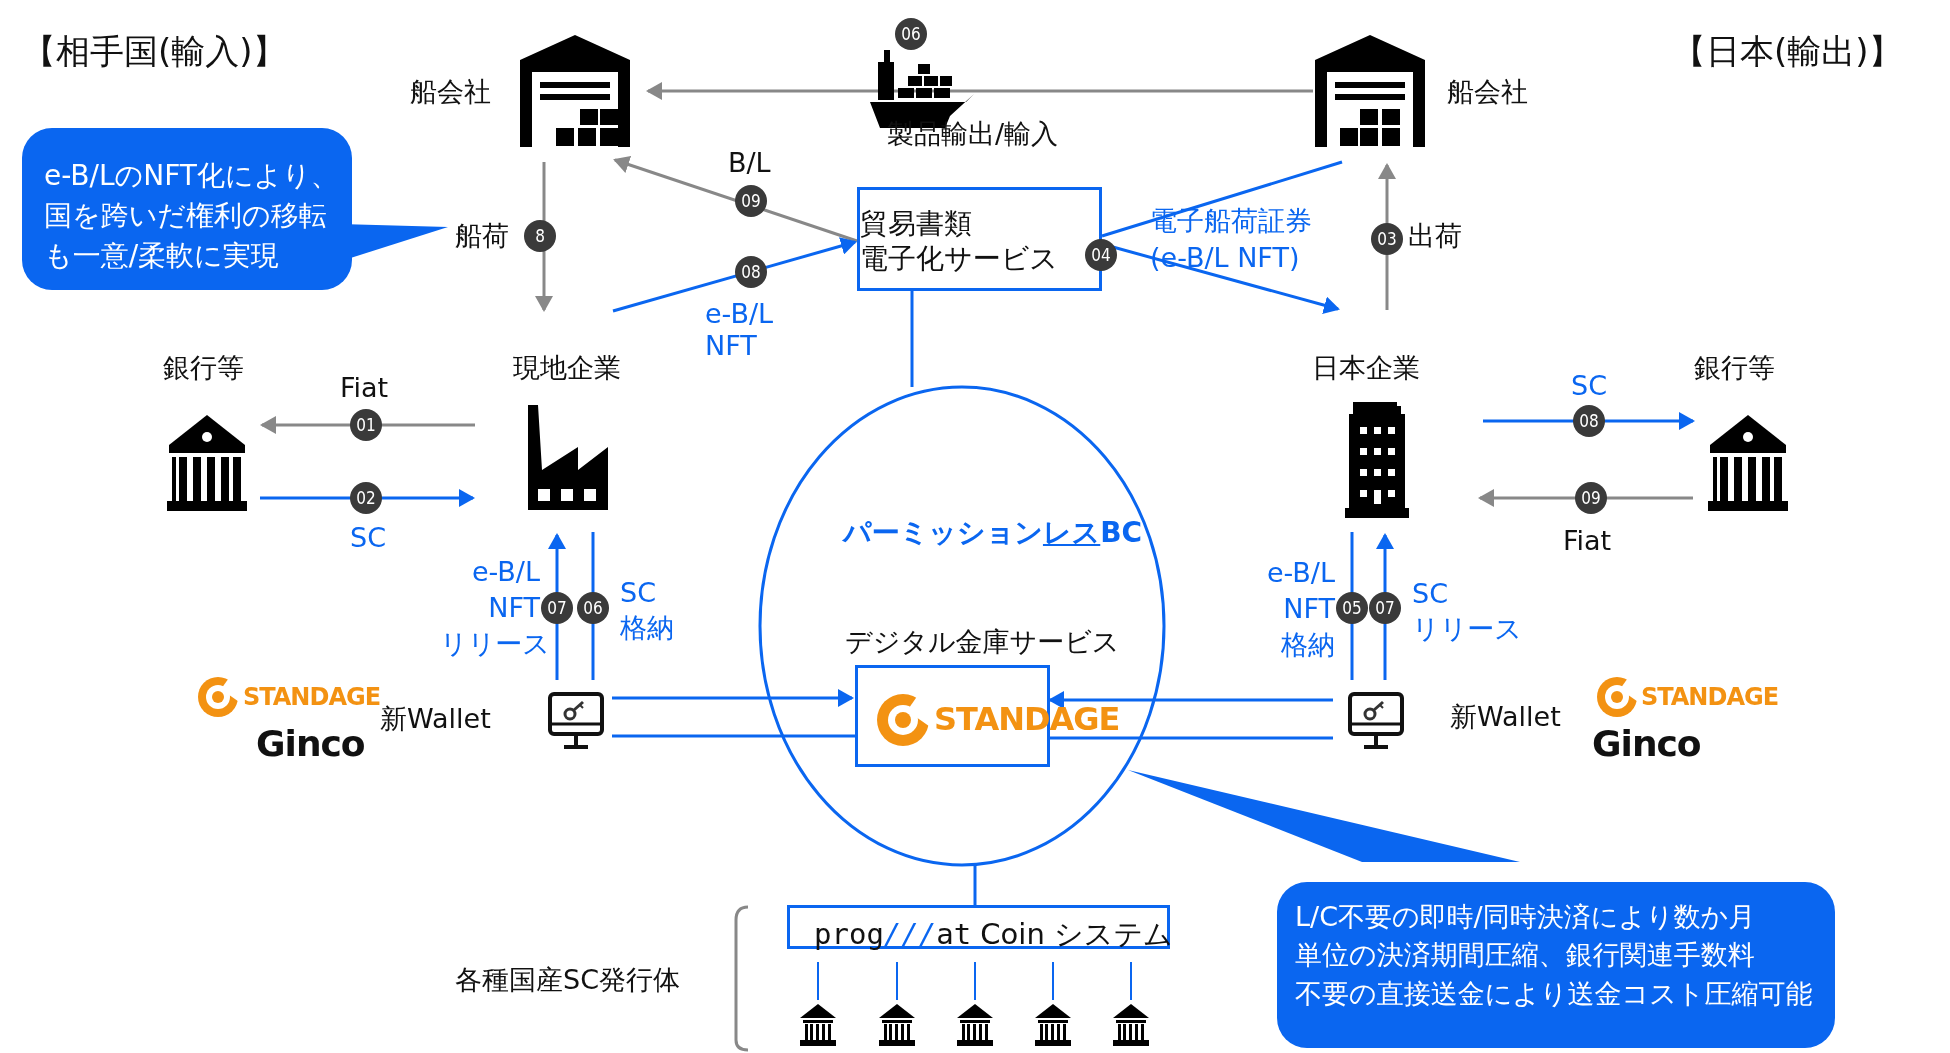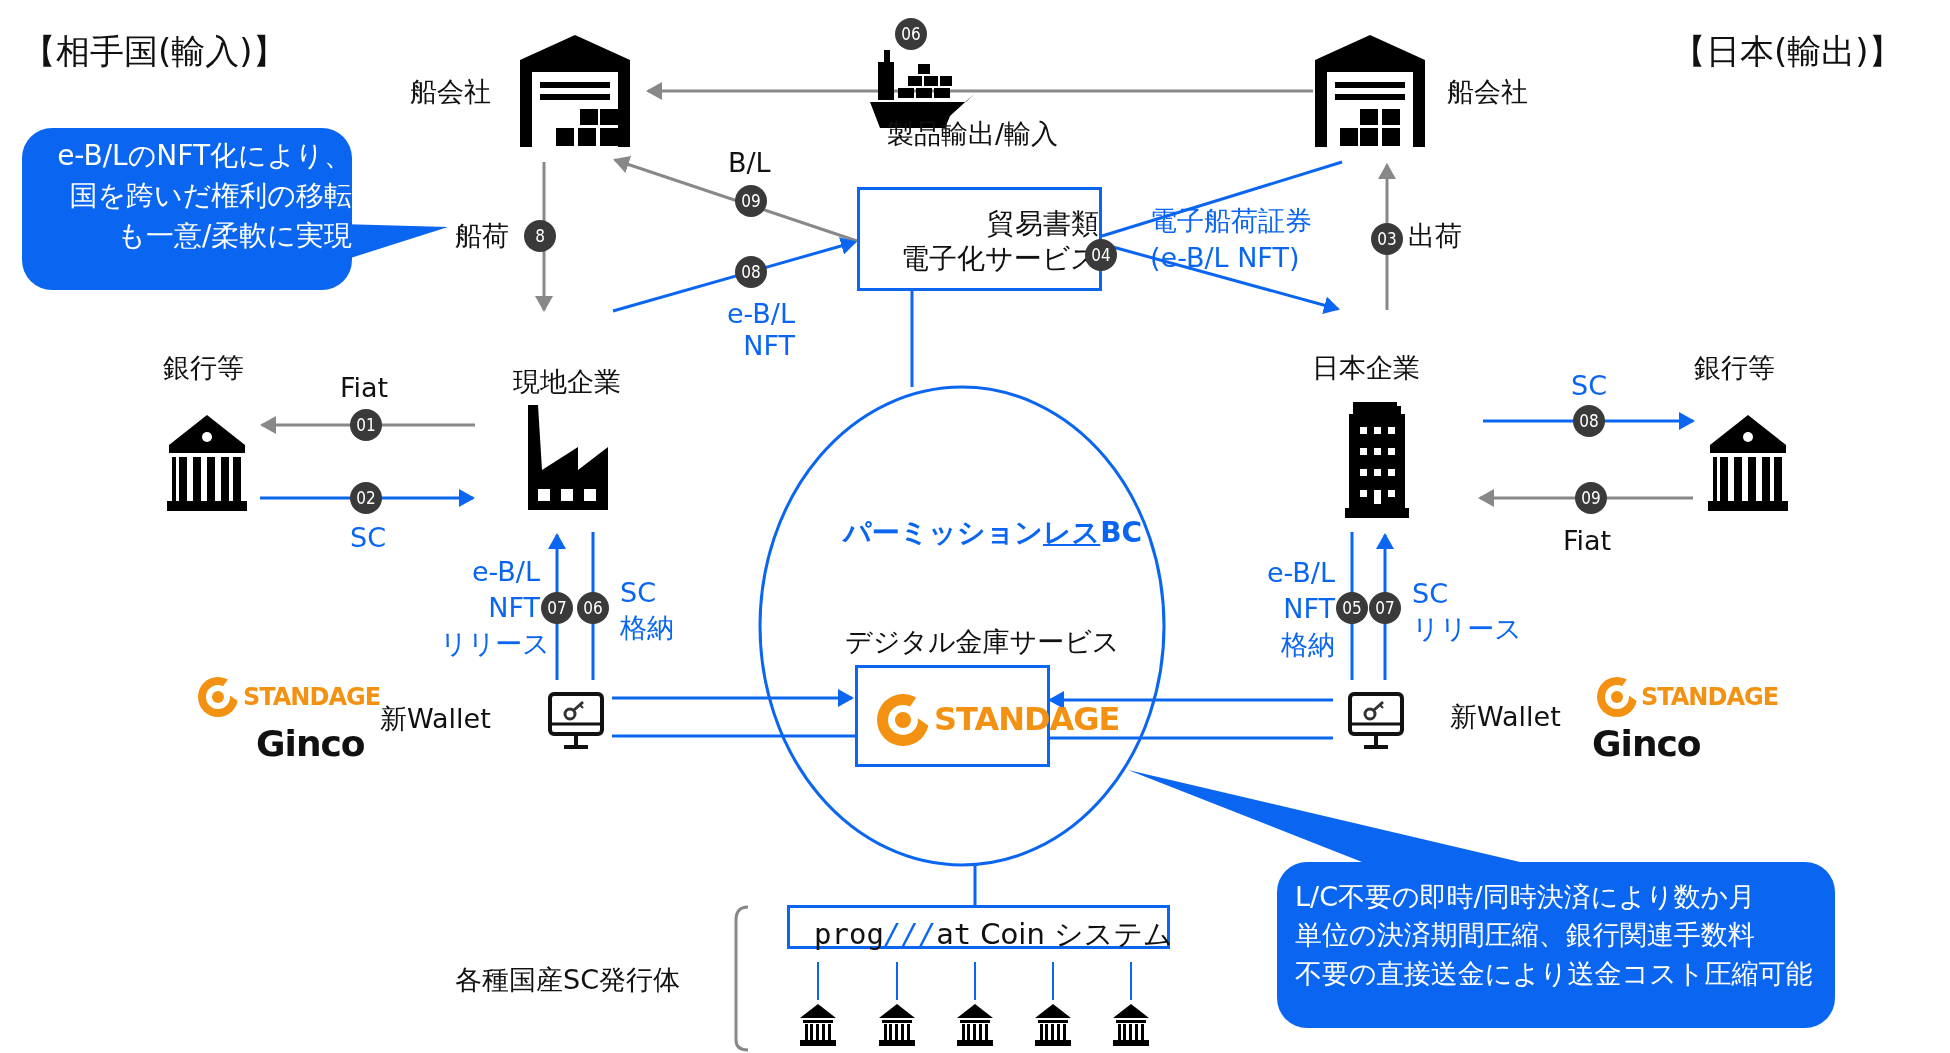--- a/index.html
+++ b/index.html
@@ -4,21 +4,21 @@
 <style>
   html, body { margin:0; padding:0; background:#ffffff; }
   body { width:1950px; height:1053px; position:relative; overflow:hidden;
          font-family:"DejaVu Sans", "Liberation Sans", sans-serif; color:#111; }
   #canvas { position:absolute; left:0; top:0; width:1950px; height:1053px; }
   .t { position:absolute; white-space:nowrap; line-height:1.15; }
   .k { color:#111; }
   .b { color:#0a66f0; }
   .title { font-size:34px; }
   .lbl { font-size:27px; }
-  .center { text-align:right; }
+  .center { text-align:left; }
   .right { text-align:right; }
   .callout { position:absolute; background:#0a66f0; color:#fff; border-radius:30px;
              font-size:28px; line-height:1.42; }
   .box { position:absolute; border:3px solid #0a66f0; background:#fff; box-sizing:border-box; }
   .badge { position:absolute; width:32px; height:32px; border-radius:50%; background:#3a3a3a;
            color:#fff; font-size:17px; line-height:32px; text-align:center; font-family:"DejaVu Sans Condensed","DejaVu Sans",sans-serif; }
   .logo-stan { position:absolute; color:#f39212; font-weight:bold; font-family:"DejaVu Sans", sans-serif; }
   .logo-ginco { position:absolute; color:#111; font-weight:bold; font-family:"DejaVu Sans", sans-serif; letter-spacing:-1px; }
   .prog-brand { font-family:"DejaVu Sans Mono", monospace; }
   .slashes { color:#0a66f0; font-style:italic; }
@@ -269,21 +269,21 @@
 </svg>
 
 <div class="t title k" style="left:22px;top:32px;">【相手国(輸入)】</div>
 <div class="t title k" style="left:1672px;top:32px;">【日本(輸出)】</div>
 
 <div class="t lbl k" style="left:410px;top:76px;">船会社</div>
 <div class="t lbl k" style="left:1447px;top:76px;">船会社</div>
 
 <div class="t lbl k" style="left:887px;top:118px;">製品輸出/輸入</div>
 
-<div class="callout" style="left:22px;top:128px;width:330px;height:162px;padding:8px 0 0 22px;box-sizing:border-box;text-align:right;">
+<div class="callout" style="left:22px;top:128px;width:330px;height:162px;padding:28px 0 0 22px;box-sizing:border-box;">
   <div>e-B/LのNFT化により、</div>
   <div>国を跨いだ権利の移転</div>
   <div>も一意/柔軟に実現</div>
 </div>
 
 <div class="box" style="left:857px;top:187px;width:245px;height:104px;">
   <div class="t k center" style="left:0;right:0;top:18px;font-size:28px;">貿易書類</div>
   <div class="t k center" style="left:0;right:0;top:53px;font-size:28px;">電子化サービス</div>
 </div>
 
@@ -299,21 +299,21 @@
 <div class="badge" style="left:895px;top:18px;">06</div>
 
 <div class="badge" style="left:1085px;top:223px;margin-top:16px;">04</div>
 <div class="t lbl b" style="left:1150px;top:205px;">電子船荷証券</div>
 <div class="t lbl b" style="left:1150px;top:242px;">(e-B/L NFT)</div>
 
 <div class="badge" style="left:1371px;top:223px;">03</div>
 <div class="t lbl k" style="left:1408px;top:220px;">出荷</div>
 
 <div class="t lbl k" style="left:163px;top:352px;">銀行等</div>
-<div class="t lbl k" style="left:513px;top:352px;margin-top:14px;">現地企業</div>
+<div class="t lbl k" style="left:513px;top:352px;">現地企業</div>
 <div class="t lbl k" style="left:1312px;top:352px;">日本企業</div>
 <div class="t lbl k" style="left:1694px;top:352px;">銀行等</div>
 
 <div class="t lbl k" style="left:340px;top:372px;">Fiat</div>
 <div class="badge" style="left:350px;top:409px;">01</div>
 <div class="badge" style="left:350px;top:482px;">02</div>
 <div class="t lbl b" style="left:350px;top:522px;">SC</div>
 
 <div class="t lbl b" style="left:1571px;top:370px;">SC</div>
 <div class="badge" style="left:1573px;top:405px;">08</div>
@@ -349,17 +349,17 @@
 <div class="t lbl k" style="left:1450px;top:701px;">新Wallet</div>
 <div class="logo-stan" style="left:1641px;top:683px;font-size:24px;letter-spacing:-1px;">STANDAGE</div>
 <div class="logo-ginco" style="left:1592px;top:723px;font-size:36px;">Ginco</div>
 
 <div class="box" style="left:787px;top:905px;width:383px;height:44px;">
   <div class="t k" style="left:24px;top:10px;font-size:29px;"><span class="prog-brand">prog</span><span class="prog-brand slashes">///</span><span class="prog-brand">at</span><span> Coin システム</span></div>
 </div>
 
 <div class="t lbl k" style="left:455px;top:964px;">各種国産SC発行体</div>
 
-<div class="callout" style="left:1277px;top:862px;width:558px;height:166px;padding:16px 0 0 18px;box-sizing:border-box;font-size:27px;overflow:hidden;">
+<div class="callout" style="left:1277px;top:882px;width:558px;height:166px;padding:16px 0 0 18px;box-sizing:border-box;font-size:27px;overflow:hidden;">
   <div>L/C不要の即時/同時決済により数か月</div>
   <div>単位の決済期間圧縮、銀行関連手数料</div>
   <div>不要の直接送金により送金コスト圧縮可能</div>
 </div>
 
 </body></html>

